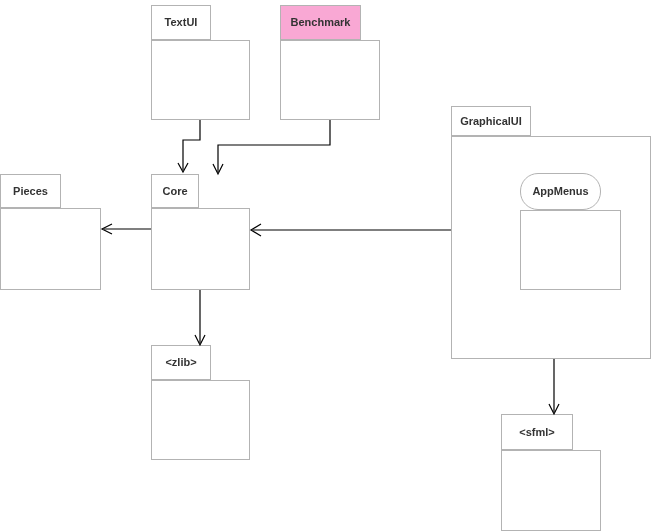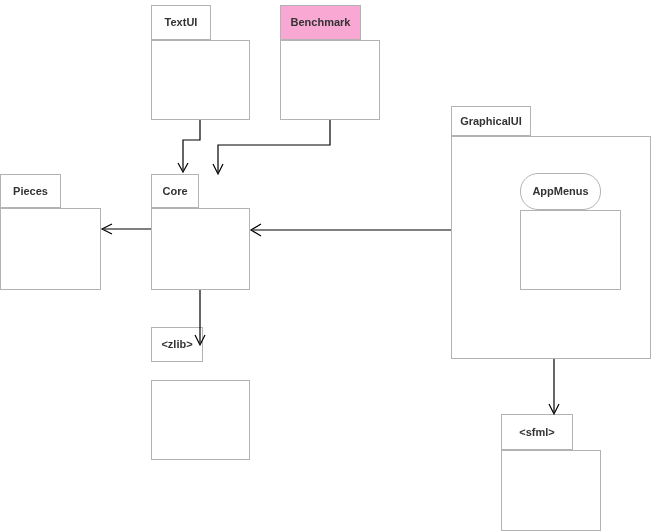--- a/index.html
+++ b/index.html
@@ -110,21 +110,21 @@
   </div>
 
   <div class="pkg">
     <div class="pkg-tab" style="left: 151px; top: 174px; width: 48px; height: 34px; border-color: rgb(179, 179, 179); background: rgb(255, 255, 255);">
       <span class="pkg-tab-label" style="color: rgb(51, 51, 51);">Core</span>
     </div>
     <div class="pkg-body" style="left: 151px; top: 208px; width: 99px; height: 82px; border-color: rgb(179, 179, 179); background: rgb(255, 255, 255);"></div>
   </div>
 
   <div class="pkg">
-    <div class="pkg-tab" style="left: 151px; top: 327px; width: 52px; height: 35px; border-color: rgb(179, 179, 179); background: rgb(255, 255, 255);">
+    <div class="pkg-tab" style="left: 151px; top: 345px; width: 60px; height: 35px; border-color: rgb(179, 179, 179); background: rgb(255, 255, 255);">
       <span class="pkg-tab-label" style="color: rgb(51, 51, 51);">&lt;zlib&gt;</span>
     </div>
     <div class="pkg-body" style="left: 151px; top: 380px; width: 99px; height: 80px; border-color: rgb(179, 179, 179); background: rgb(255, 255, 255);"></div>
   </div>
 
   <div class="pkg">
     <div class="pkg-tab" style="left: 501px; top: 414px; width: 72px; height: 36px; border-color: rgb(179, 179, 179); background: rgb(255, 255, 255);">
       <span class="pkg-tab-label" style="color: rgb(51, 51, 51);">&lt;sfml&gt;</span>
     </div>
     <div class="pkg-body" style="left: 501px; top: 450px; width: 100px; height: 81px; border-color: rgb(179, 179, 179); background: rgb(255, 255, 255);"></div>

